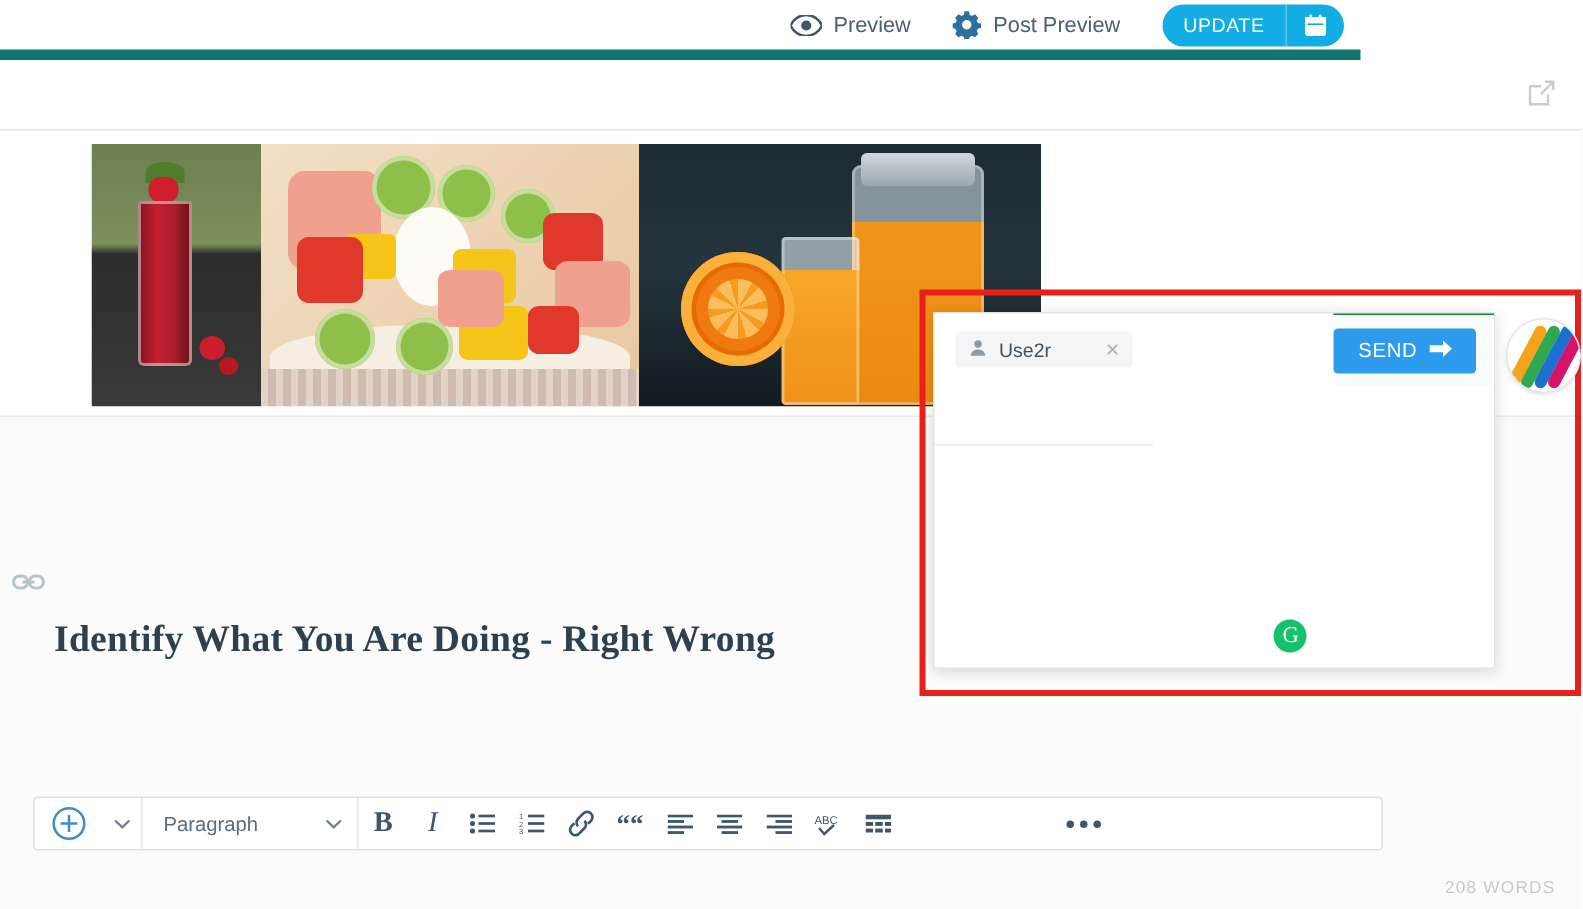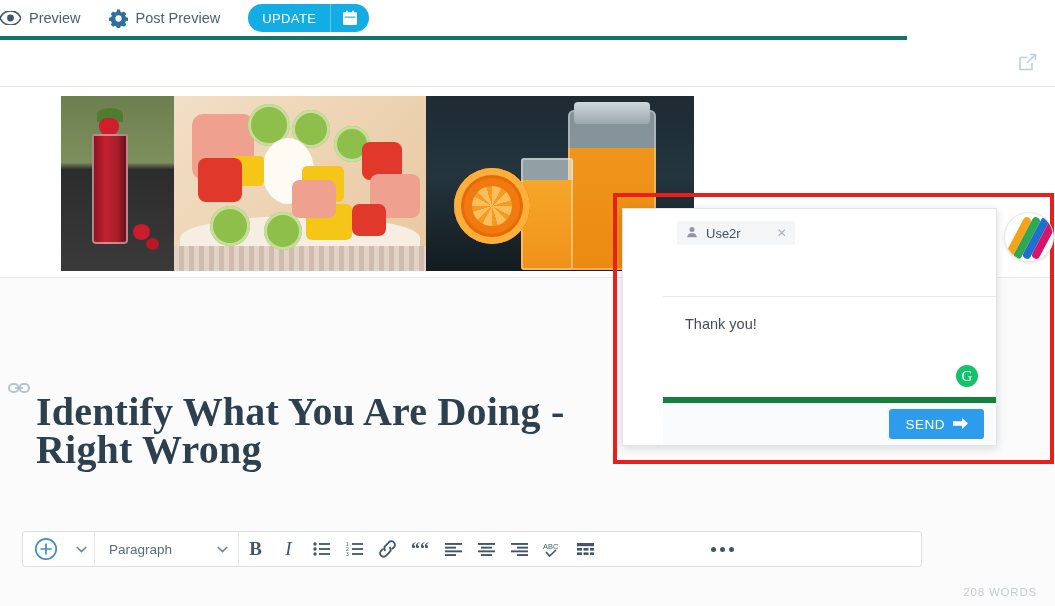--- a/index.html
+++ b/index.html
@@ -7,22 +7,22 @@
     width: 1055px; height: 606px;
     font-family: "Liberation Sans", sans-serif;
     background: #ffffff;
     overflow: hidden;
   }
   #root { position: relative; width: 1055px; height: 606px; background:#fff; }
 
   
   .topbar {
     position:absolute; left:0; top:0; width:907px; height:40px;
-    background:#ffffff; border-bottom:4px solid #0f766e;
-    display:flex; align-items:center; justify-content:flex-start;
+    background:#ffffff; border-bottom:7px solid #0f766e;
+    display:flex; align-items:center; justify-content:flex-end;
   }
   .tb-item {
     display:flex; align-items:center; gap:8px;
     color:#4a6173; font-size:14.5px; cursor:pointer;
     margin-right:28px; white-space:nowrap;
   }
   .tb-item svg { display:block; }
   .update-btn {
     display:flex; align-items:center;
     background:#12ADE4; border-radius:14px; height:28px;
@@ -102,21 +102,21 @@
     box-shadow:inset 0 0 0 7px #fbb03b, inset 0 0 0 10px #e86a05; }
   .oj-orange::after { content:""; position:absolute; left:18px; top:18px;
     width:40px; height:40px; border-radius:50%;
     background:repeating-conic-gradient(#fbbe5a 0deg 28deg,#f59b22 28deg 45deg); }
 
   
   .link-icon { position:absolute; left:8px; top:293px; }
   .post-title {
     position:absolute; left:36px; top:305px; width:600px;
     font-family:"Liberation Serif", serif;
-    font-size:40px; line-height:38px; font-weight:700;
+    font-size:25px; line-height:68px; font-weight:700;
     color:#2d4050; letter-spacing:.2px;
   }
 
   
   .tab-visual {
     position:absolute; left:564px; top:414px; width:96px; height:31px;
     background:#fff; border:1px solid #dcdfe3; border-bottom:none;
     border-radius:3px 3px 0 0;
     font-size:14px; color:#33475b;
     display:flex; align-items:center; justify-content:center;
@@ -158,21 +158,21 @@
   .redbox {
     position:absolute; left:613px; top:193px; width:441px; height:271px;
     border:4px solid #e8201b; pointer-events:none; z-index:40;
   }
 
   
   .collab {
     position:absolute; left:622px; top:208px; width:375px; height:238px;
     background:#ffffff; border:1px solid #e0e3e7;
     box-shadow:0 2px 9px rgba(0,0,0,.14); z-index:30;
-    display:flex; flex-direction:column;padding-left:40px;
+    display:flex; flex-direction:row;
   }
   .collab-head { padding:12px 14px 0 14px; height:88px; border-bottom:1px solid #e6e9ec; }
   .chip {
     display:inline-flex; align-items:center; gap:8px;
     background:#f4f5f7; border-radius:3px; height:24px;
     padding:0 8px 0 9px; font-size:13px; color:#41505d;
   }
   .chip .x { color:#a9b2ba; font-size:12px; cursor:pointer; margin-left:28px; }
   .collab-input {
     display:block; border:none; outline:none; background:transparent;
@@ -185,21 +185,21 @@
   .caret-blink { display:inline-block; width:1px; height:15px;
     background:#3f4d59; vertical-align:-2px; margin-left:1px; }
   .grammarly {
     position:absolute; right:18px; bottom:10px;
     width:22px; height:22px; border-radius:50%;
     background:#15c26b; color:#fff; font-size:15px;
     display:flex; align-items:center; justify-content:center;
     font-family:"Liberation Serif", serif; cursor:pointer;
   }
   .collab-foot {
-    height:48px; background:#fafbfc; border-top:6px solid #15803d;
+    height:48px; background:#fafbfc; border-top:1px solid #15803d;
     display:flex; align-items:center; justify-content:flex-end; padding-right:12px;
   }
   .send-btn {
     background:#2D9CEC; color:#fff; border:none; border-radius:3px;
     height:30px; padding:0 16px; font-size:13.5px; letter-spacing:.5px;
     display:flex; align-items:center; gap:8px; cursor:pointer;
     font-family:"Liberation Sans", sans-serif;
   }
 
   
@@ -441,21 +441,20 @@
             <circle cx="6" cy="3.4" r="2.5" fill="#8d99a4"></circle>
             <path d="M1.2 11.2c0-2.6 2.1-4.2 4.8-4.2s4.8 1.6 4.8 4.2z" fill="#8d99a4"></path>
           </svg>
         </span>
         <span>Use2r</span>
         <span class="x">✕</span>
       </div>
     </div>
 
     <div class="collab-body">
-      <div class="msg-line">Thank you!</div>
       <div class="grammarly">G</div>
     </div>
 
     <div class="collab-foot">
       <button class="send-btn">
         <span>SEND</span>
         <span>
           <svg width="15" height="11" viewBox="0 0 15 11">
               <path d="M0 3.2h9V0l6 5.5L9 11V7.8H0z" fill="#ffffff"></path>
             </svg>

